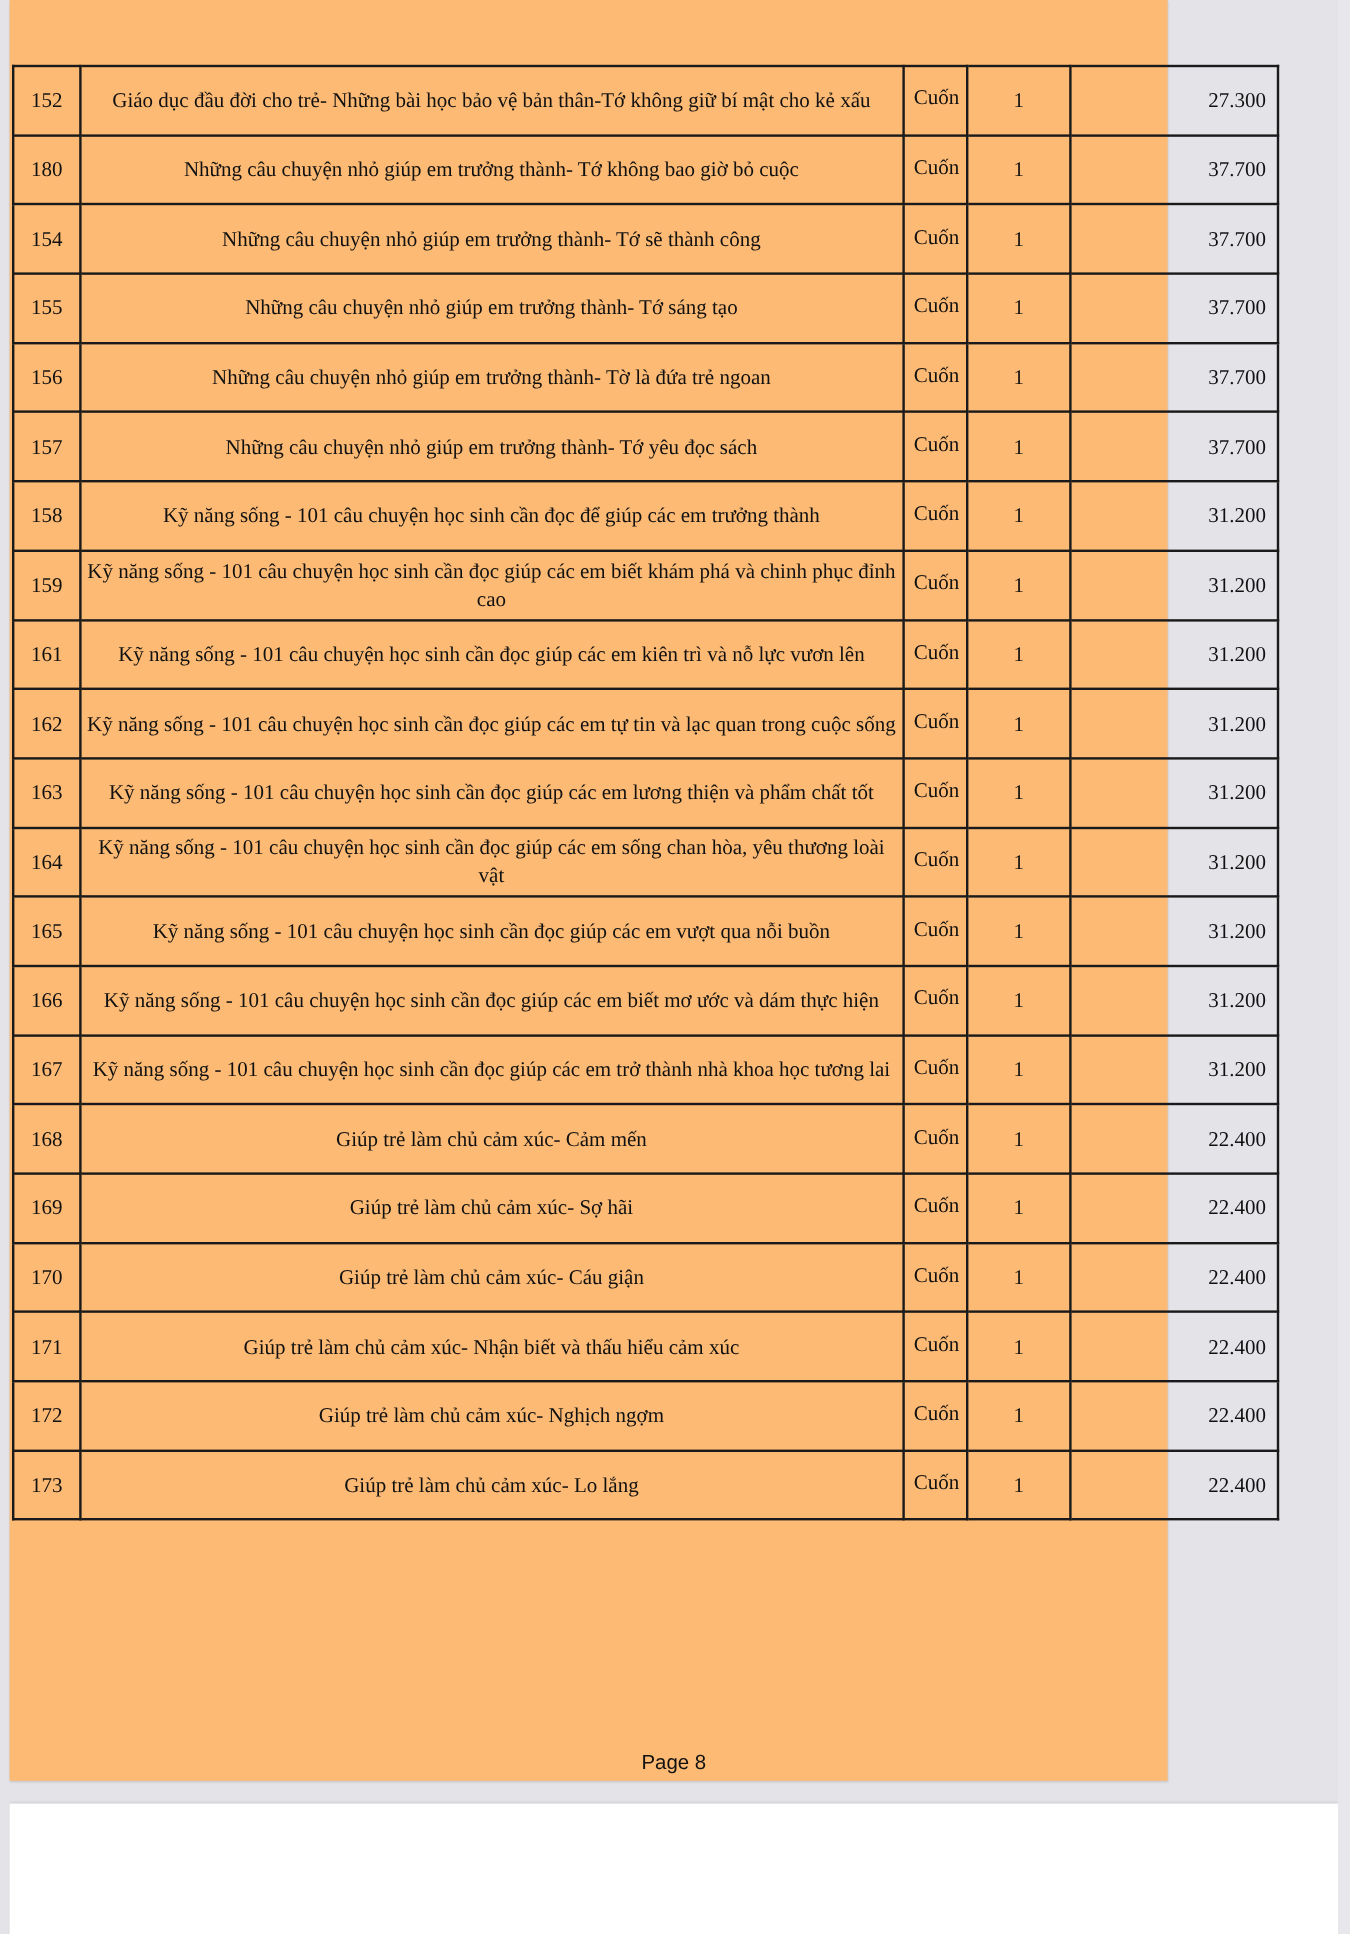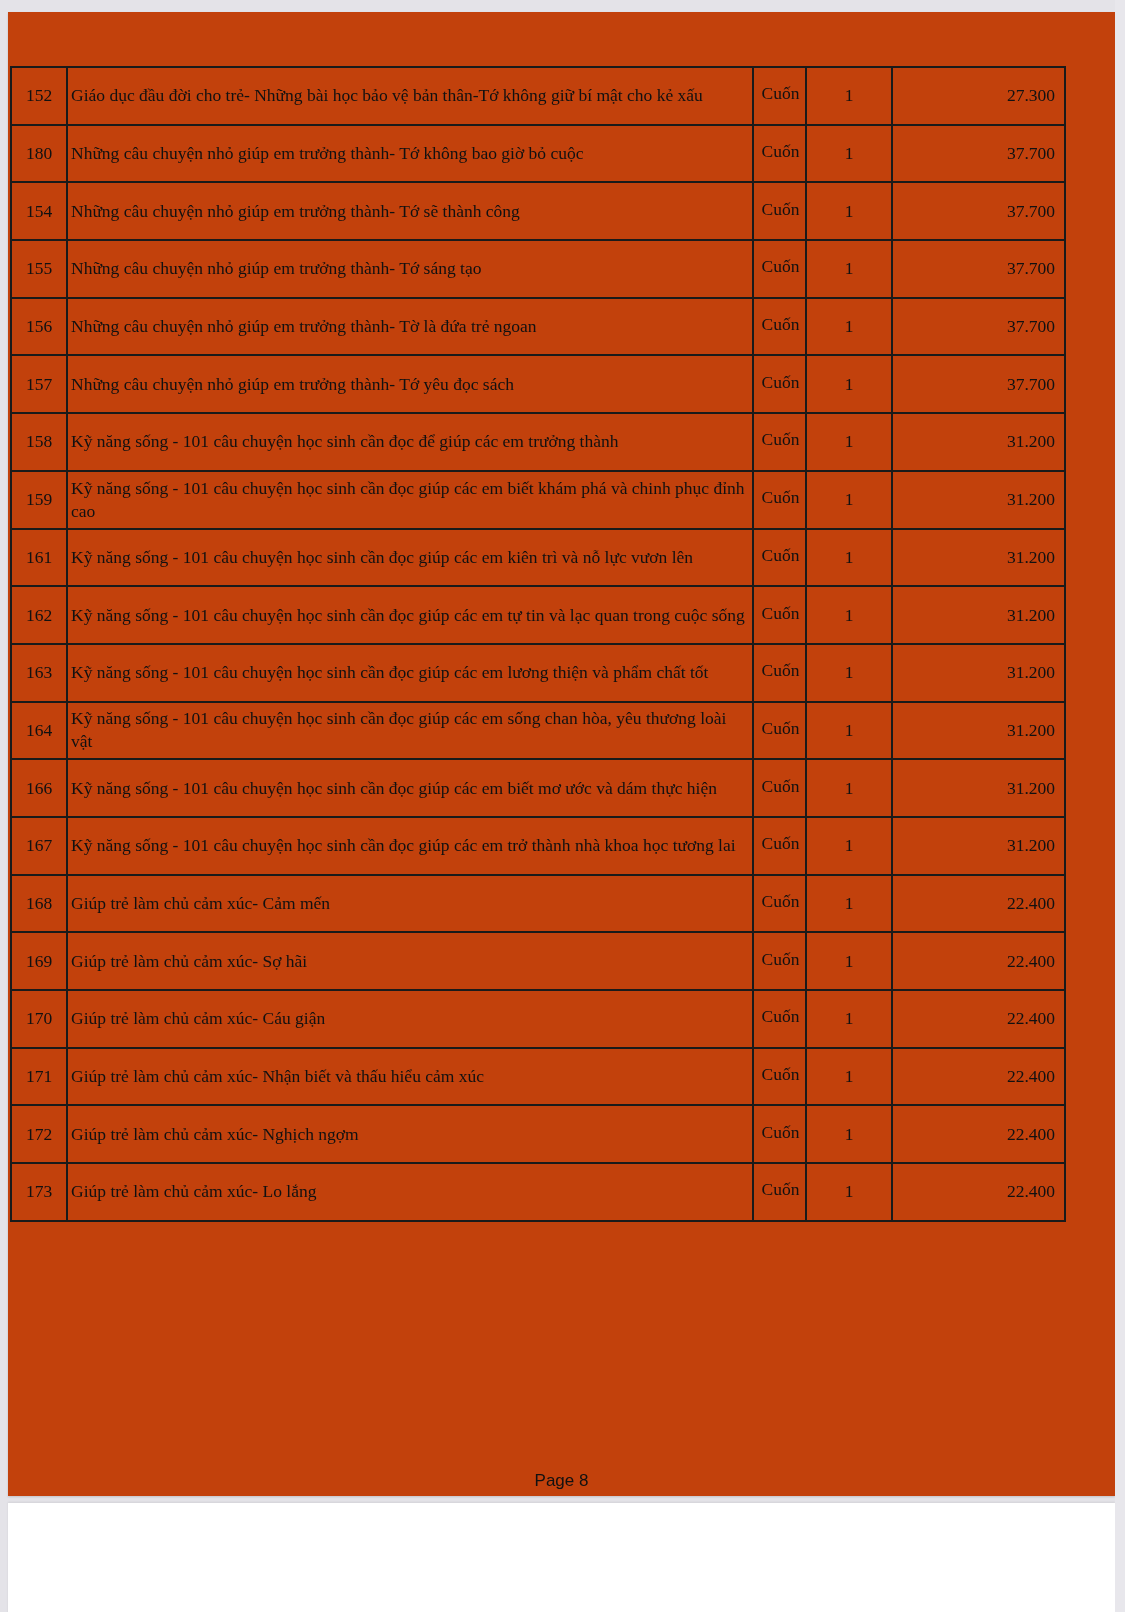--- a/index.html
+++ b/index.html
@@ -3,22 +3,22 @@
   <meta charset="utf-8">
   <style>
     * { box-sizing: border-box; margin: 0; padding: 0; }
     html, body {
       width: 1125px; height: 1612px; overflow: hidden;
       background: #e4e3e8;
       font-family: "Liberation Serif", serif;
     }
     .viewer { position: relative; width: 1125px; height: 1612px; }
     .page {
-      position: absolute; left: 8px; top: 12px; width: 1107px; height: 1484px;
-      background: #c2410c;
+      position: absolute; left: 8px; top: 0; width: 965px; height: 1484px;
+      background: #fdba74;
       box-shadow: 0 1px 2px rgba(0,0,0,0.15);
     }
     .page-next {
       position: absolute; left: 8px; top: 1503px; width: 1107px; height: 120px;
       background: #ffffff;
       box-shadow: 0 -1px 2px rgba(0,0,0,0.08);
     }
     .scroll-gutter {
       position: absolute; right: 0; top: 0; width: 10px; height: 1612px;
       background: #e8e7ec;
@@ -36,21 +36,21 @@
       font-size: 17.5px;
       line-height: 23px;
       vertical-align: middle;
     }
     col.c-stt { width: 56px; }
     col.c-name { width: 686px; }
     col.c-unit { width: 53px; }
     col.c-qty { width: 86px; }
     col.c-price { width: 173px; }
     td.stt { text-align: center; padding: 0 2px; }
-    td.name { text-align: left; padding: 0 4px 0 3px; border-radius: 17px; }
+    td.name { text-align: center; padding: 0 4px 0 3px; border-radius: 17px; }
     td.unit { text-align: center; padding: 0 2px 4px 4px; }
     td.qty { text-align: center; }
     td.price { text-align: right; padding-right: 9px; padding-left: 48px; }
     .footer {
       position: absolute; left: 0; width: 1107px; top: 1459px;
       text-align: center;
       font-family: "Liberation Sans", sans-serif;
       font-size: 17px; color: #111;
     }
   </style>
@@ -146,20 +146,27 @@
             <td class="price">31.200</td>
           </tr>
           <tr>
             <td class="stt">164</td>
             <td class="name"> Kỹ năng sống - 101 câu chuyện học sinh cần đọc giúp các em sống chan hòa, yêu thương loài vật</td>
             <td class="unit">Cuốn</td>
             <td class="qty">1</td>
             <td class="price">31.200</td>
           </tr>
           <tr>
+            <td class="stt">165</td>
+            <td class="name"> Kỹ năng sống - 101 câu chuyện học sinh cần đọc giúp các em vượt qua nỗi buồn</td>
+            <td class="unit">Cuốn</td>
+            <td class="qty">1</td>
+            <td class="price">31.200</td>
+          </tr>
+          <tr>
             <td class="stt">166</td>
             <td class="name"> Kỹ năng sống - 101 câu chuyện học sinh cần đọc giúp các em biết mơ ước và dám thực hiện</td>
             <td class="unit">Cuốn</td>
             <td class="qty">1</td>
             <td class="price">31.200</td>
           </tr>
           <tr>
             <td class="stt">167</td>
             <td class="name"> Kỹ năng sống - 101 câu chuyện học sinh cần đọc giúp các em trở thành nhà khoa học tương lai</td>
             <td class="unit">Cuốn</td>

